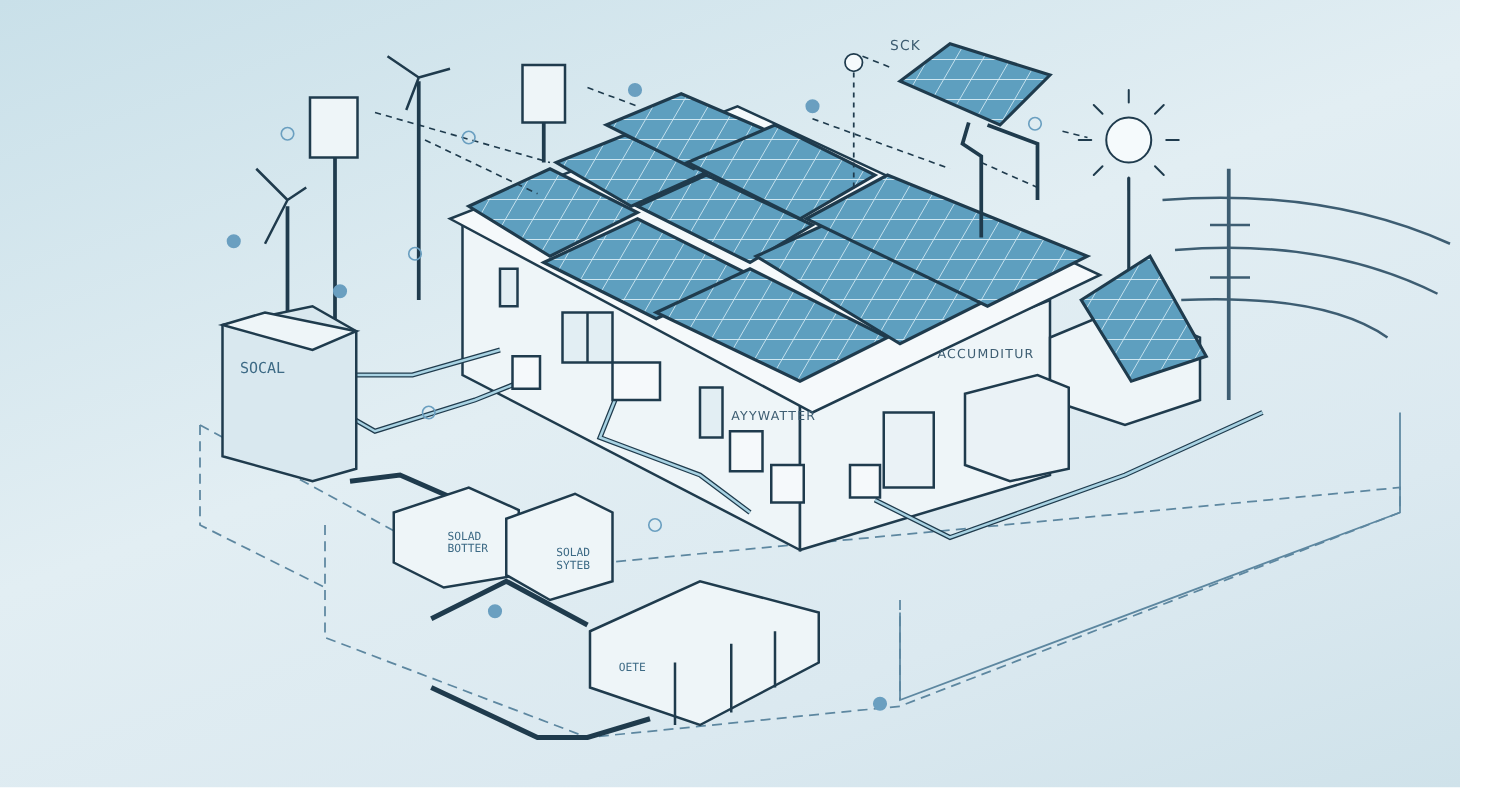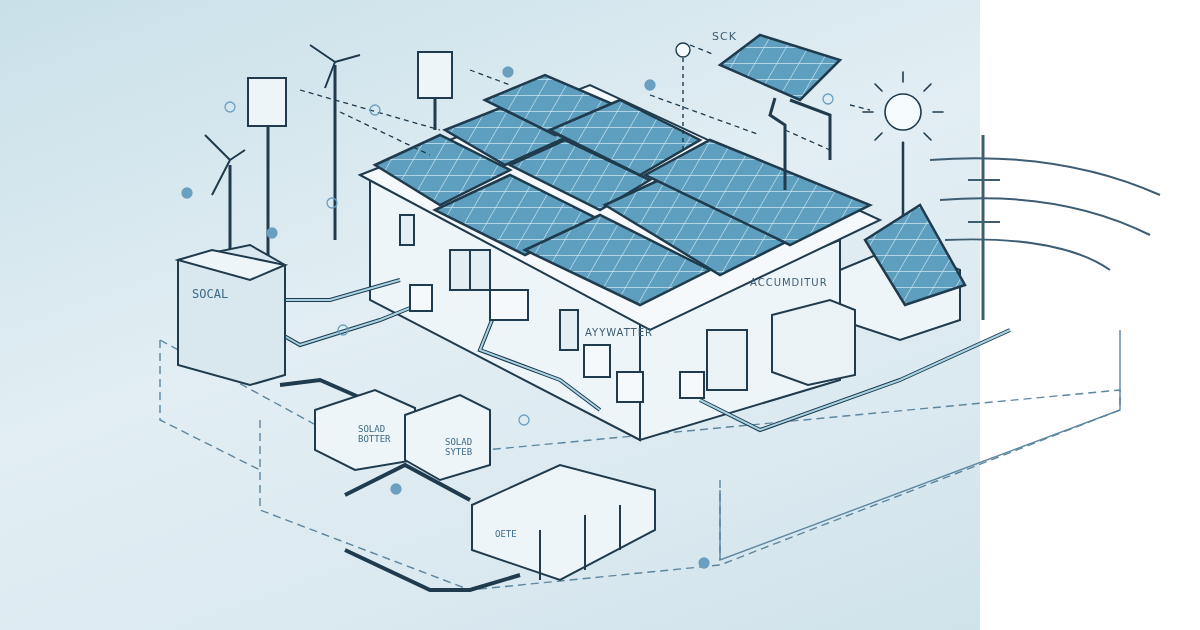--- a/index.html
+++ b/index.html
@@ -1,17 +1,17 @@
 <!DOCTYPE html>
 <html><head>
 <meta charset="utf-8">
 <style>
   html, body { margin:0; padding:0; }
   body { width:1200px; height:630px; overflow:hidden; font-family:"Liberation Sans", sans-serif; }
-  #stage { position:relative; width:980px; height:630px;
+  #stage { position:relative; width:1168px; height:630px;
     background: linear-gradient(160deg, #c9e0e9 0%, #e2eef3 45%, #dbe9f0 75%, #cfe2ea 100%); }
   svg { position:absolute; left:0; top:0; }
   .lbl { font-family:"DejaVu Sans Mono", monospace; fill:#3d6a85; }
   .hand { font-family:"DejaVu Sans", sans-serif; fill:#3d5d72; letter-spacing:1px; }
 </style>
 </head>
 <body>
 
 <div id="stage">
 <svg width="1200" height="630" viewBox="0 0 1200 630">

